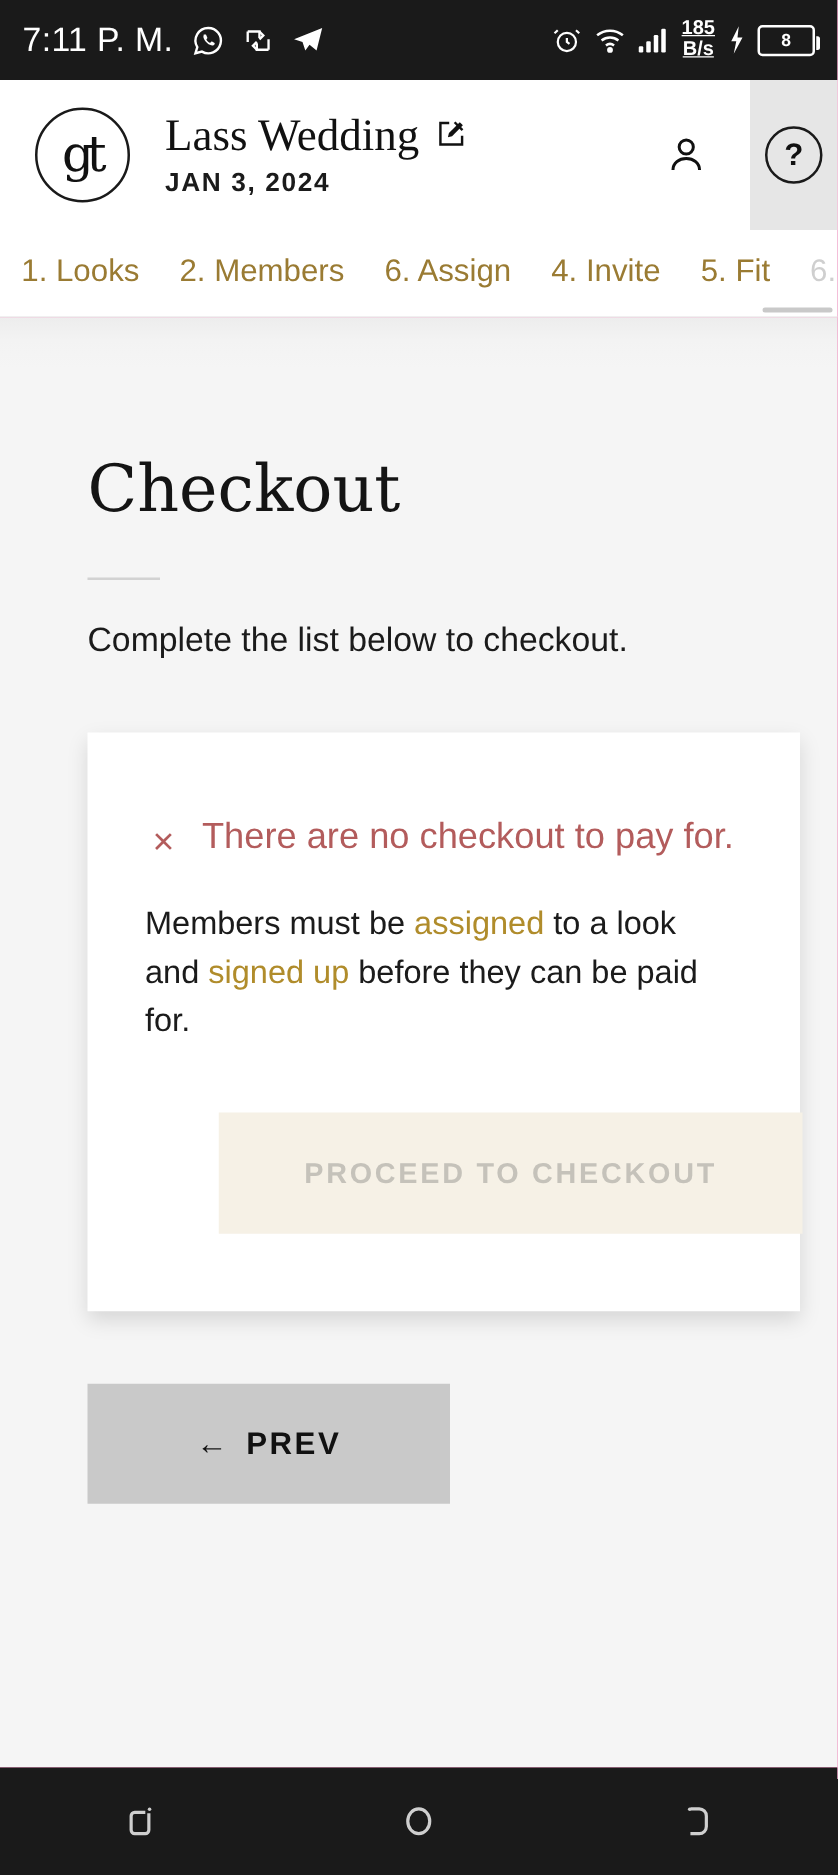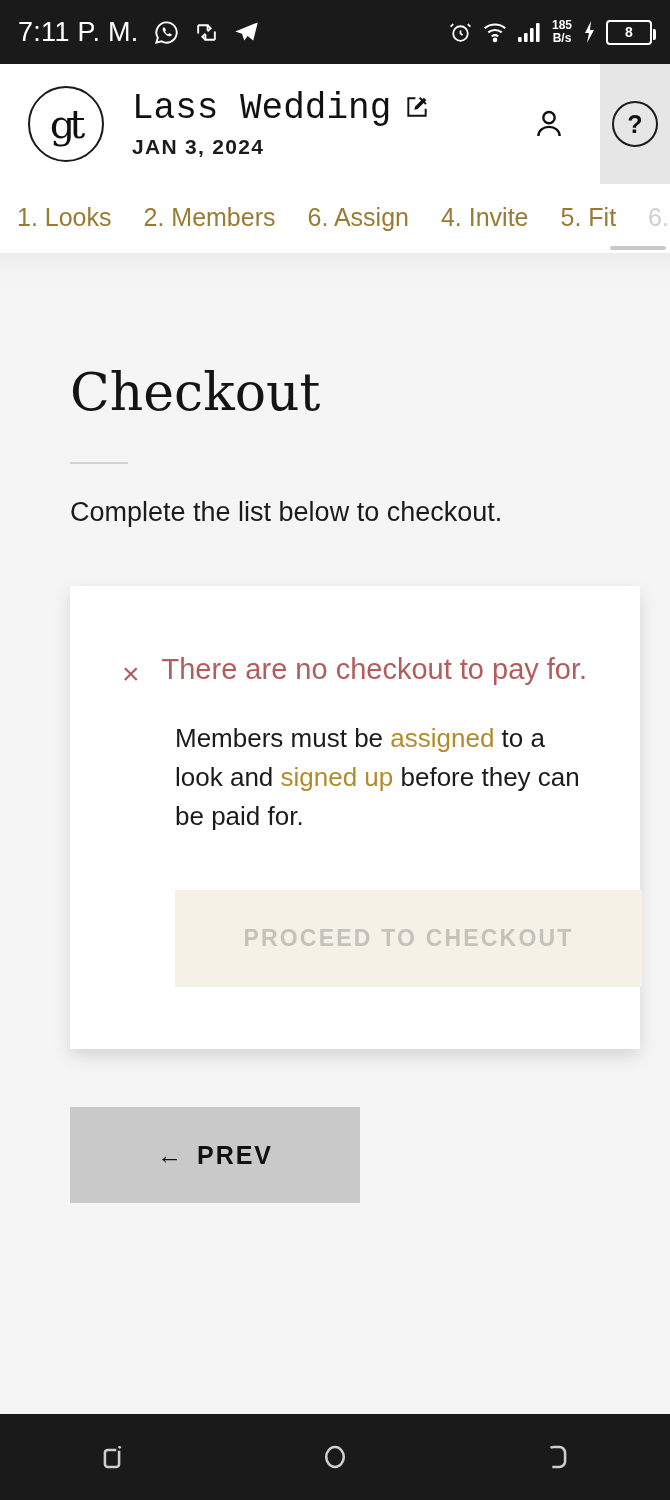--- a/index.html
+++ b/index.html
@@ -14,21 +14,21 @@
   
   .statusbar {
     height: 64px; background: #1a1a1a; color: #fff;
     display: flex; align-items: center; justify-content: space-between;
     padding: 0 18px;
   }
   .sb-left { display: flex; align-items: center; gap: 14px; }
   .sb-time { font-size: 27px; font-weight: 500; letter-spacing: .3px; }
   .sb-right { display: flex; align-items: center; gap: 9px; }
   .sb-ico { display: inline-flex; align-items: center; }
-  .sb-rate { font-size: 12px; line-height: 1.05; text-align: center; font-weight: 600; }
+  .sb-rate { font-size: 16px; line-height: 1.05; text-align: center; font-weight: 600; text-decoration: underline; }
   .battery {
     border: 2px solid #fff; border-radius: 4px; width: 46px; height: 25px;
     display: flex; align-items: center; justify-content: center;
     font-size: 14px; font-weight: 600; position: relative;
   }
   .battery::after {
     content: ""; position: absolute; right: -6px; top: 7px;
     width: 3px; height: 11px; background: #fff; border-radius: 0 2px 2px 0;
   }
 
@@ -40,21 +40,21 @@
   .logo {
     width: 76px; height: 76px; margin-left: 28px;
     border: 2px solid #1a1a1a; border-radius: 50%;
     display: flex; align-items: center; justify-content: center;
     font-family: "DejaVu Serif", serif; font-size: 40px; line-height: 1;
     color: #111; letter-spacing: -6px; padding-right: 3px;
   }
   .titleblock { margin-left: 28px; flex: 1; }
   .evt-row { display: flex; align-items: center; gap: 13px; }
   .evt-name {
-    font-family: Liberation Mono, monospace; font-size: 36px; color: #111;
+    font-family: Liberation Serif, serif; font-size: 36px; color: #111;
     font-weight: 400; line-height: 1.1;
   }
   .edit-ico { display: inline-flex; margin-bottom: 4px; cursor: pointer; }
   .evt-date {
     font-size: 21px; font-weight: 700; letter-spacing: 1.3px;
     color: #1b1b1b; margin-top: 7px;
   }
   .acct-ico { margin-right: 34px; display: inline-flex; cursor: pointer; }
   .help-panel {
     width: 70px; align-self: stretch; background: #e6e6e6;
@@ -98,21 +98,21 @@
 
   
   .card {
     margin: 58px 30px 0 30px; background: #fff; padding: 68px 0 62px 0;
     box-shadow: 0 7px 16px rgba(0,0,0,.13);
   }
   .err-row { display: flex; align-items: flex-start; gap: 22px; padding: 0 52px 0 52px; }
   .err-x { color: #b35c5c; font-size: 30px; line-height: 1; margin-top: 5px; }
   .err-msg { color: #b35c5c; font-size: 29px; line-height: 1.1; }
   .err-body {
-    margin: 30px 52px 0 105px; font-size: 26px; color: #1b1b1b; line-height: 1.5;
+    margin: 30px 52px 0 46px; font-size: 26px; color: #1b1b1b; line-height: 1.5;
     max-width: 470px;
   }
   .lnk { color: #b08c2b; cursor: pointer; }
   .btn-checkout {
     display: block; margin: 54px 52px 0 105px; height: 97px; width: 467px;
     background: #f6f1e6; color: #c5c2ba; border: none;
     font-family: "Liberation Sans", sans-serif;
     font-size: 23px; font-weight: 700; letter-spacing: 2.2px;
     cursor: default;
   }

